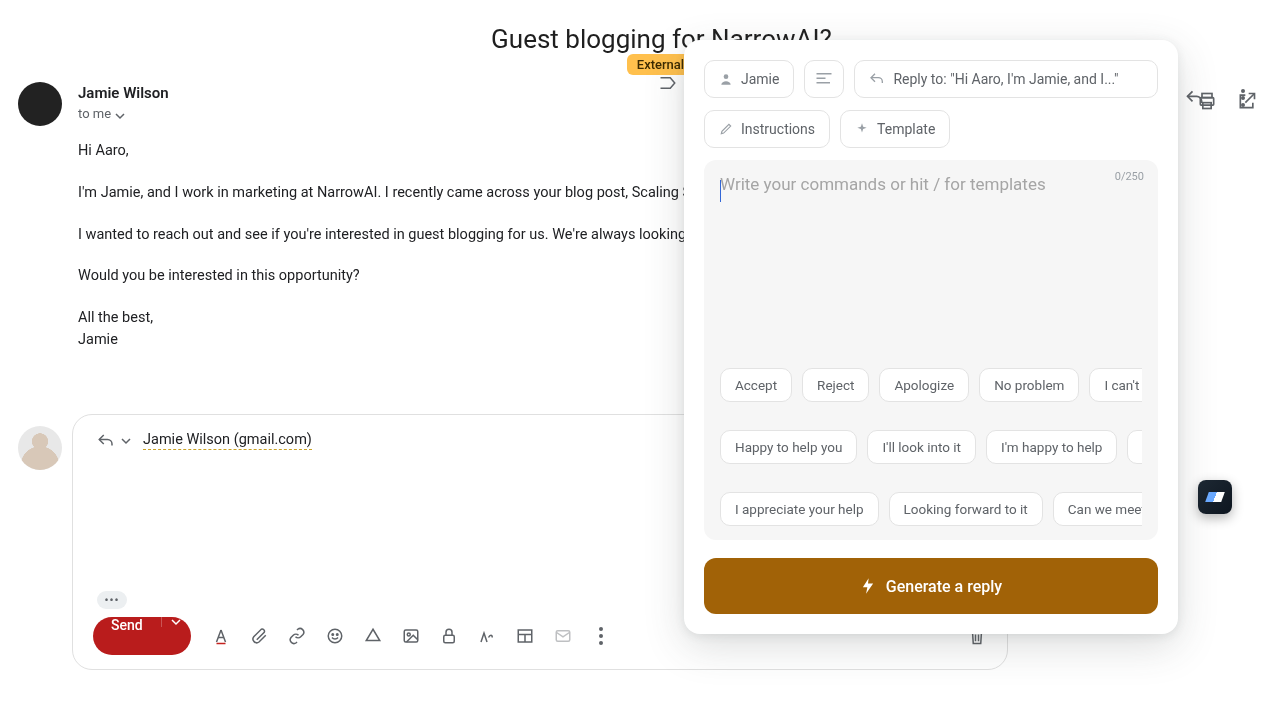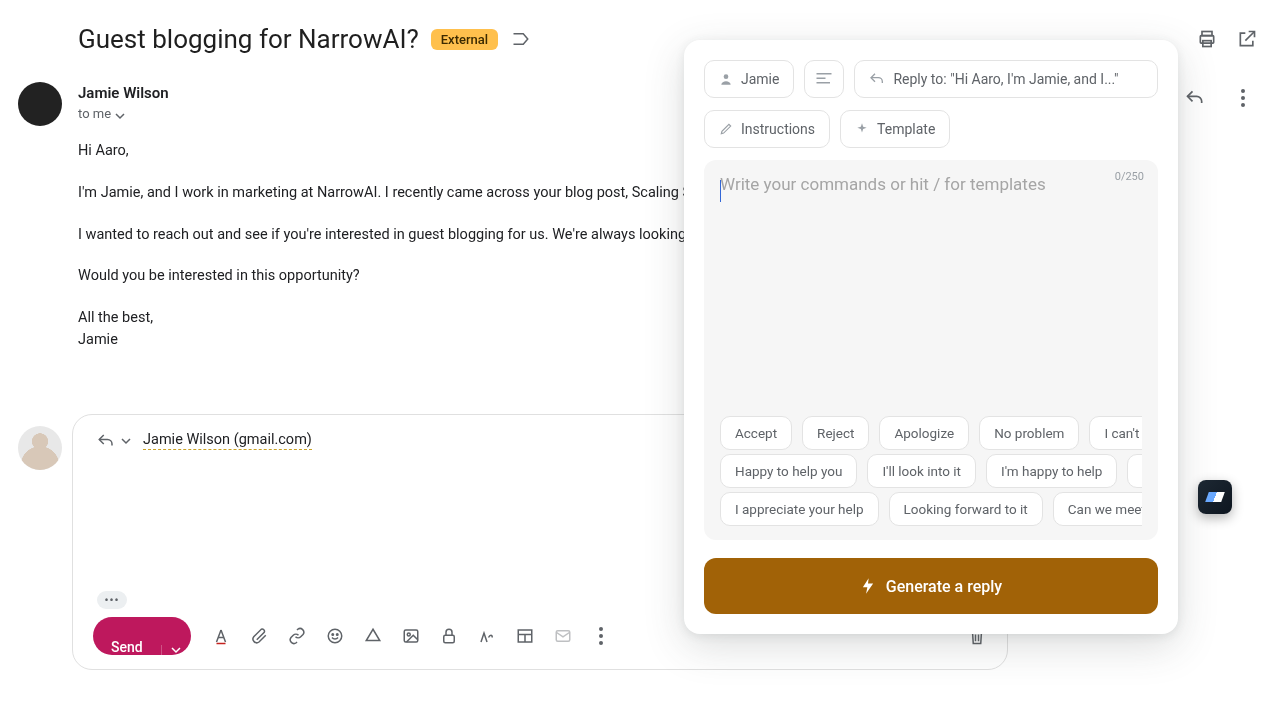--- a/index.html
+++ b/index.html
@@ -14,20 +14,21 @@
   }
 
   
   .header {
     position: absolute;
     top: 24px;
     left: 78px;
     right: 24px;
     display: flex;
     align-items: center;
+    flex-direction: column;
   }
   .subject {
     font-size: 26px;
     font-weight: 400;
     color: #1f1f1f;
     margin-right: 12px;
   }
   .external-badge {
     background: #ffc04d;
     color: #3c2a00;
@@ -163,25 +164,25 @@
     position: absolute;
     left: 20px;
     right: 20px;
     bottom: 14px;
     display: flex;
     align-items: center;
     gap: 14px;
   }
   .send-btn {
     display: flex;
-    align-items: flex-end;
+    align-items: flex-start;
     height: 38px;
     border-radius: 19px;
     overflow: hidden;
-    background: #be185d;
+    background: #b91c1c;
     color: #fff;
     font-size: 14px;
     font-weight: 500;
   }
   .send-main { padding: 0 18px; display:flex; align-items:center; }
   .send-drop { width: 30px; display:flex; align-items:center; justify-content:center; border-left:1px solid rgba(255,255,255,.25); }
   .tb-icons { display:flex; gap:18px; color:#5f6368; align-items:center; margin-left:6px; }
   .tb-right { margin-left:auto; color:#5f6368; display:flex; }
 
   .pop-right {
@@ -252,21 +253,21 @@
     position:absolute;
     left:16px; top:20px;
     width:1px; height:22px;
     background:#3367d6;
   }
 
   .suggestions {
     margin-top: auto;
     display:flex;
     flex-direction:column;
-    gap:4px;
+    gap:28px;
     padding-top: 12px;
   }
   .sug-row { display:flex; gap:10px; overflow:hidden; }
   .sug {
     border:1px solid #e3e3e3;
     background:#fff;
     border-radius:10px;
     height:34px;
     padding:0 14px;
     display:flex; align-items:center;

